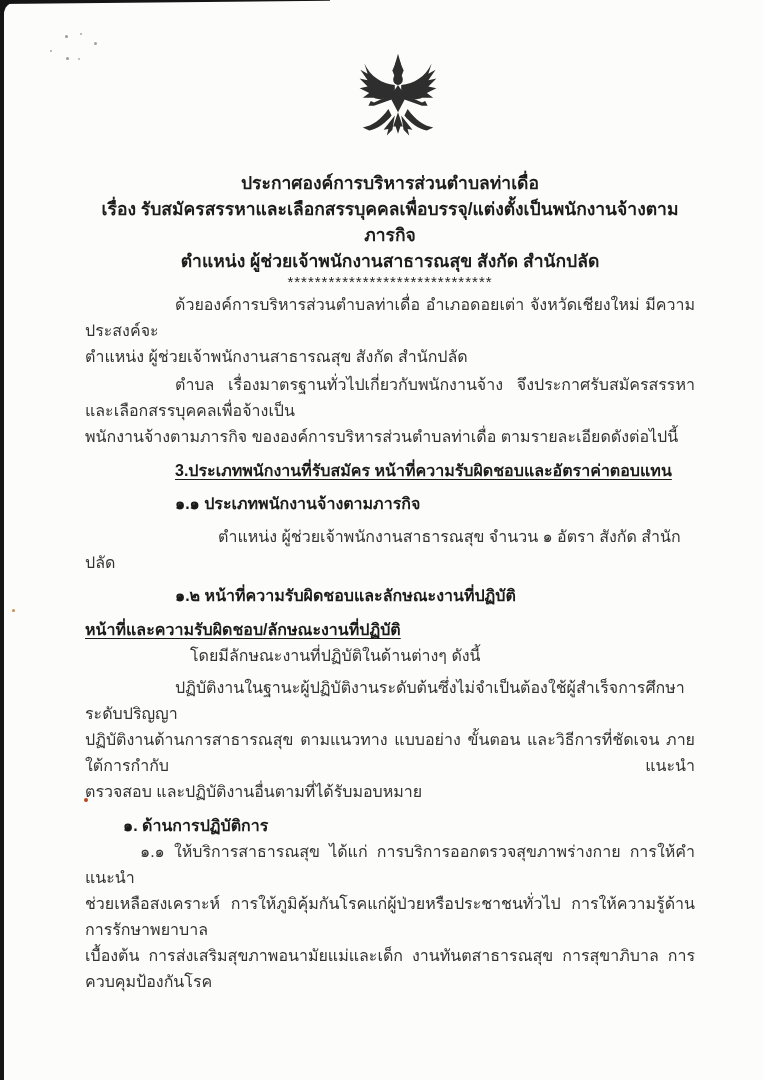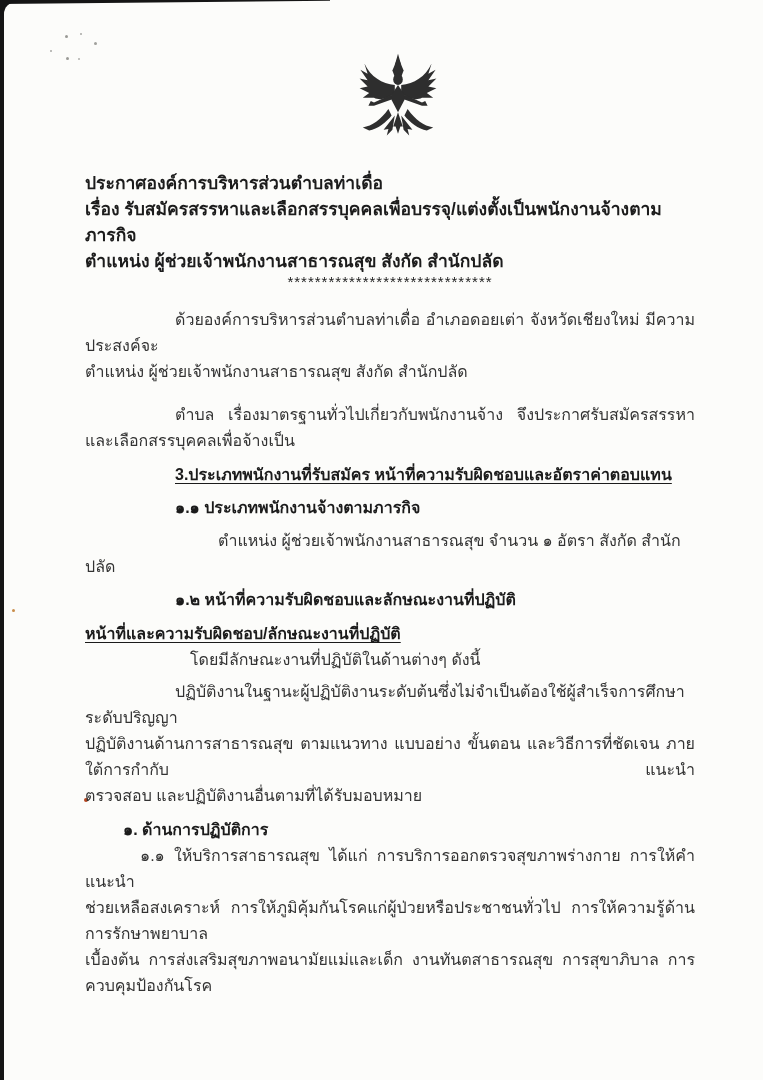--- a/index.html
+++ b/index.html
@@ -16,24 +16,24 @@
     border-top-left-radius:12px;box-shadow:-7px -7px 0 5px #141414;}
   .speck{position:absolute;border-radius:50%;}
   
   .emblem-wrap{position:absolute;left:85px;top:52px;width:610px;text-align:center;}
   .emblem-wrap svg{transform:translateX(8px);}
   
   .doc{position:absolute;left:85px;top:158px;width:610px;color:#333;}
   .block{font-size:16px;line-height:26px;}
   .line{min-height:26px;white-space:normal;}
   .j{text-align:justify;text-align-last:justify;}
-  .title{text-align:left;font-weight:bold;font-size:17.5px;color:#1c1c1c;margin-top:12px;}
+  .title{text-align:center;font-weight:bold;font-size:17.5px;color:#1c1c1c;margin-top:12px;}
   .stars{text-align:center;font-size:15px;letter-spacing:1px;color:#222;}
   .stars .line{min-height:16px;line-height:16px;}
-  .para{margin-top:17px;}
+  .para{margin-top:2px;}
   .para .line:first-child{text-indent:90px;}
   .item .line:first-child{text-indent:55px;}
   .ind38 .line{text-indent:38px;}
   .ind90 .line{text-indent:90px;}
   .ind105 .line{text-indent:105px;}
   .ind133 .line{text-indent:133px;}
   .bold{font-weight:700;color:#1b1b1b;}
   .underline .line{text-decoration:underline;text-underline-offset:3px;text-decoration-thickness:1.4px;}
   .sp2{margin-top:8px;}.sp5{margin-top:7px;}.sp6{margin-top:6px;}.sp8{margin-top:8px;}
 </style>
@@ -80,20 +80,21 @@
     </div>
     <div class="block stars">
       <div class="line">******************************</div>
     </div>
     <div class="block para">
       <div class="line j">ด้วยองค์การบริหารส่วนตำบลท่าเดื่อ  อำเภอดอยเต่า  จังหวัดเชียงใหม่  มีความประสงค์จะ</div>
       <div class="line">ตำแหน่ง ผู้ช่วยเจ้าพนักงานสาธารณสุข สังกัด สำนักปลัด</div>
     </div>
     <div class="block para">
       <div class="line j">ตำบล เรื่องมาตรฐานทั่วไปเกี่ยวกับพนักงานจ้าง  จึงประกาศรับสมัครสรรหาและเลือกสรรบุคคลเพื่อจ้างเป็น</div>
+      <div class="line">พนักงานจ้างตามภารกิจ ขององค์การบริหารส่วนตำบลท่าเดื่อ  ตามรายละเอียดดังต่อไปนี้</div>
     </div>
     <div class="block ind90 bold underline sp8">
       <div class="line">3.ประเภทพนักงานที่รับสมัคร  หน้าที่ความรับผิดชอบและอัตราค่าตอบแทน</div>
     </div>
     <div class="block ind90 bold sp5">
       <div class="line">๑.๑ ประเภทพนักงานจ้างตามภารกิจ</div>
     </div>
     <div class="block ind133 sp5">
       <div class="line">ตำแหน่ง  ผู้ช่วยเจ้าพนักงานสาธารณสุข  จำนวน  ๑  อัตรา สังกัด  สำนักปลัด</div>
     </div>

